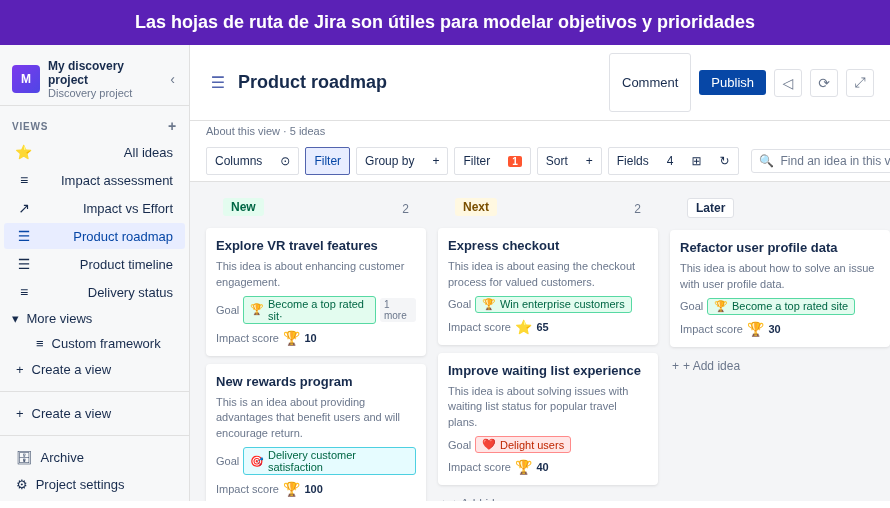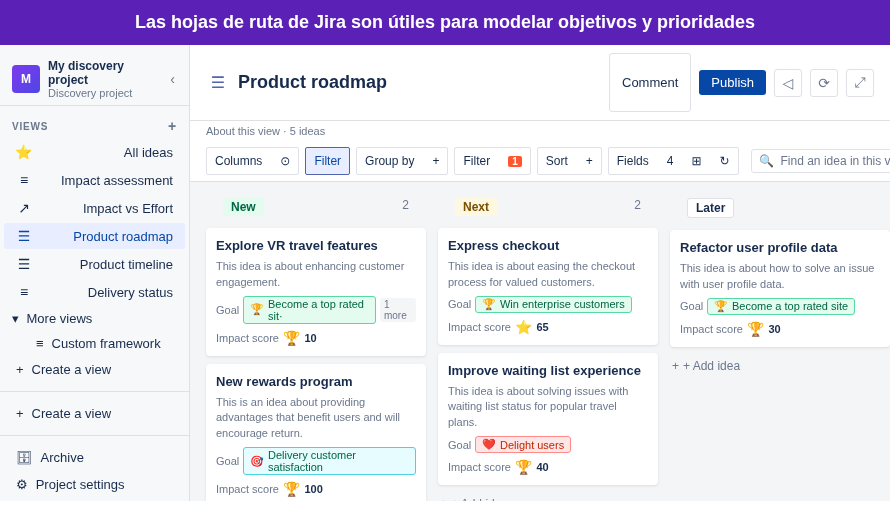--- a/index.html
+++ b/index.html
@@ -247,21 +247,21 @@
     .column {
       min-width: 220px;
       width: 220px;
       display: flex;
       flex-direction: column;
       gap: 8px;
     }
 
     .column-header {
       display: flex;
-      align-items: flex-start;
+      align-items: flex-end;
       gap: 6px;
       padding: 4px 17px;
     }
 
     .column-label {
       font-size: 12px;
       font-weight: 700;
       border-radius: 3px;
       padding: 2px 8px;
     }

